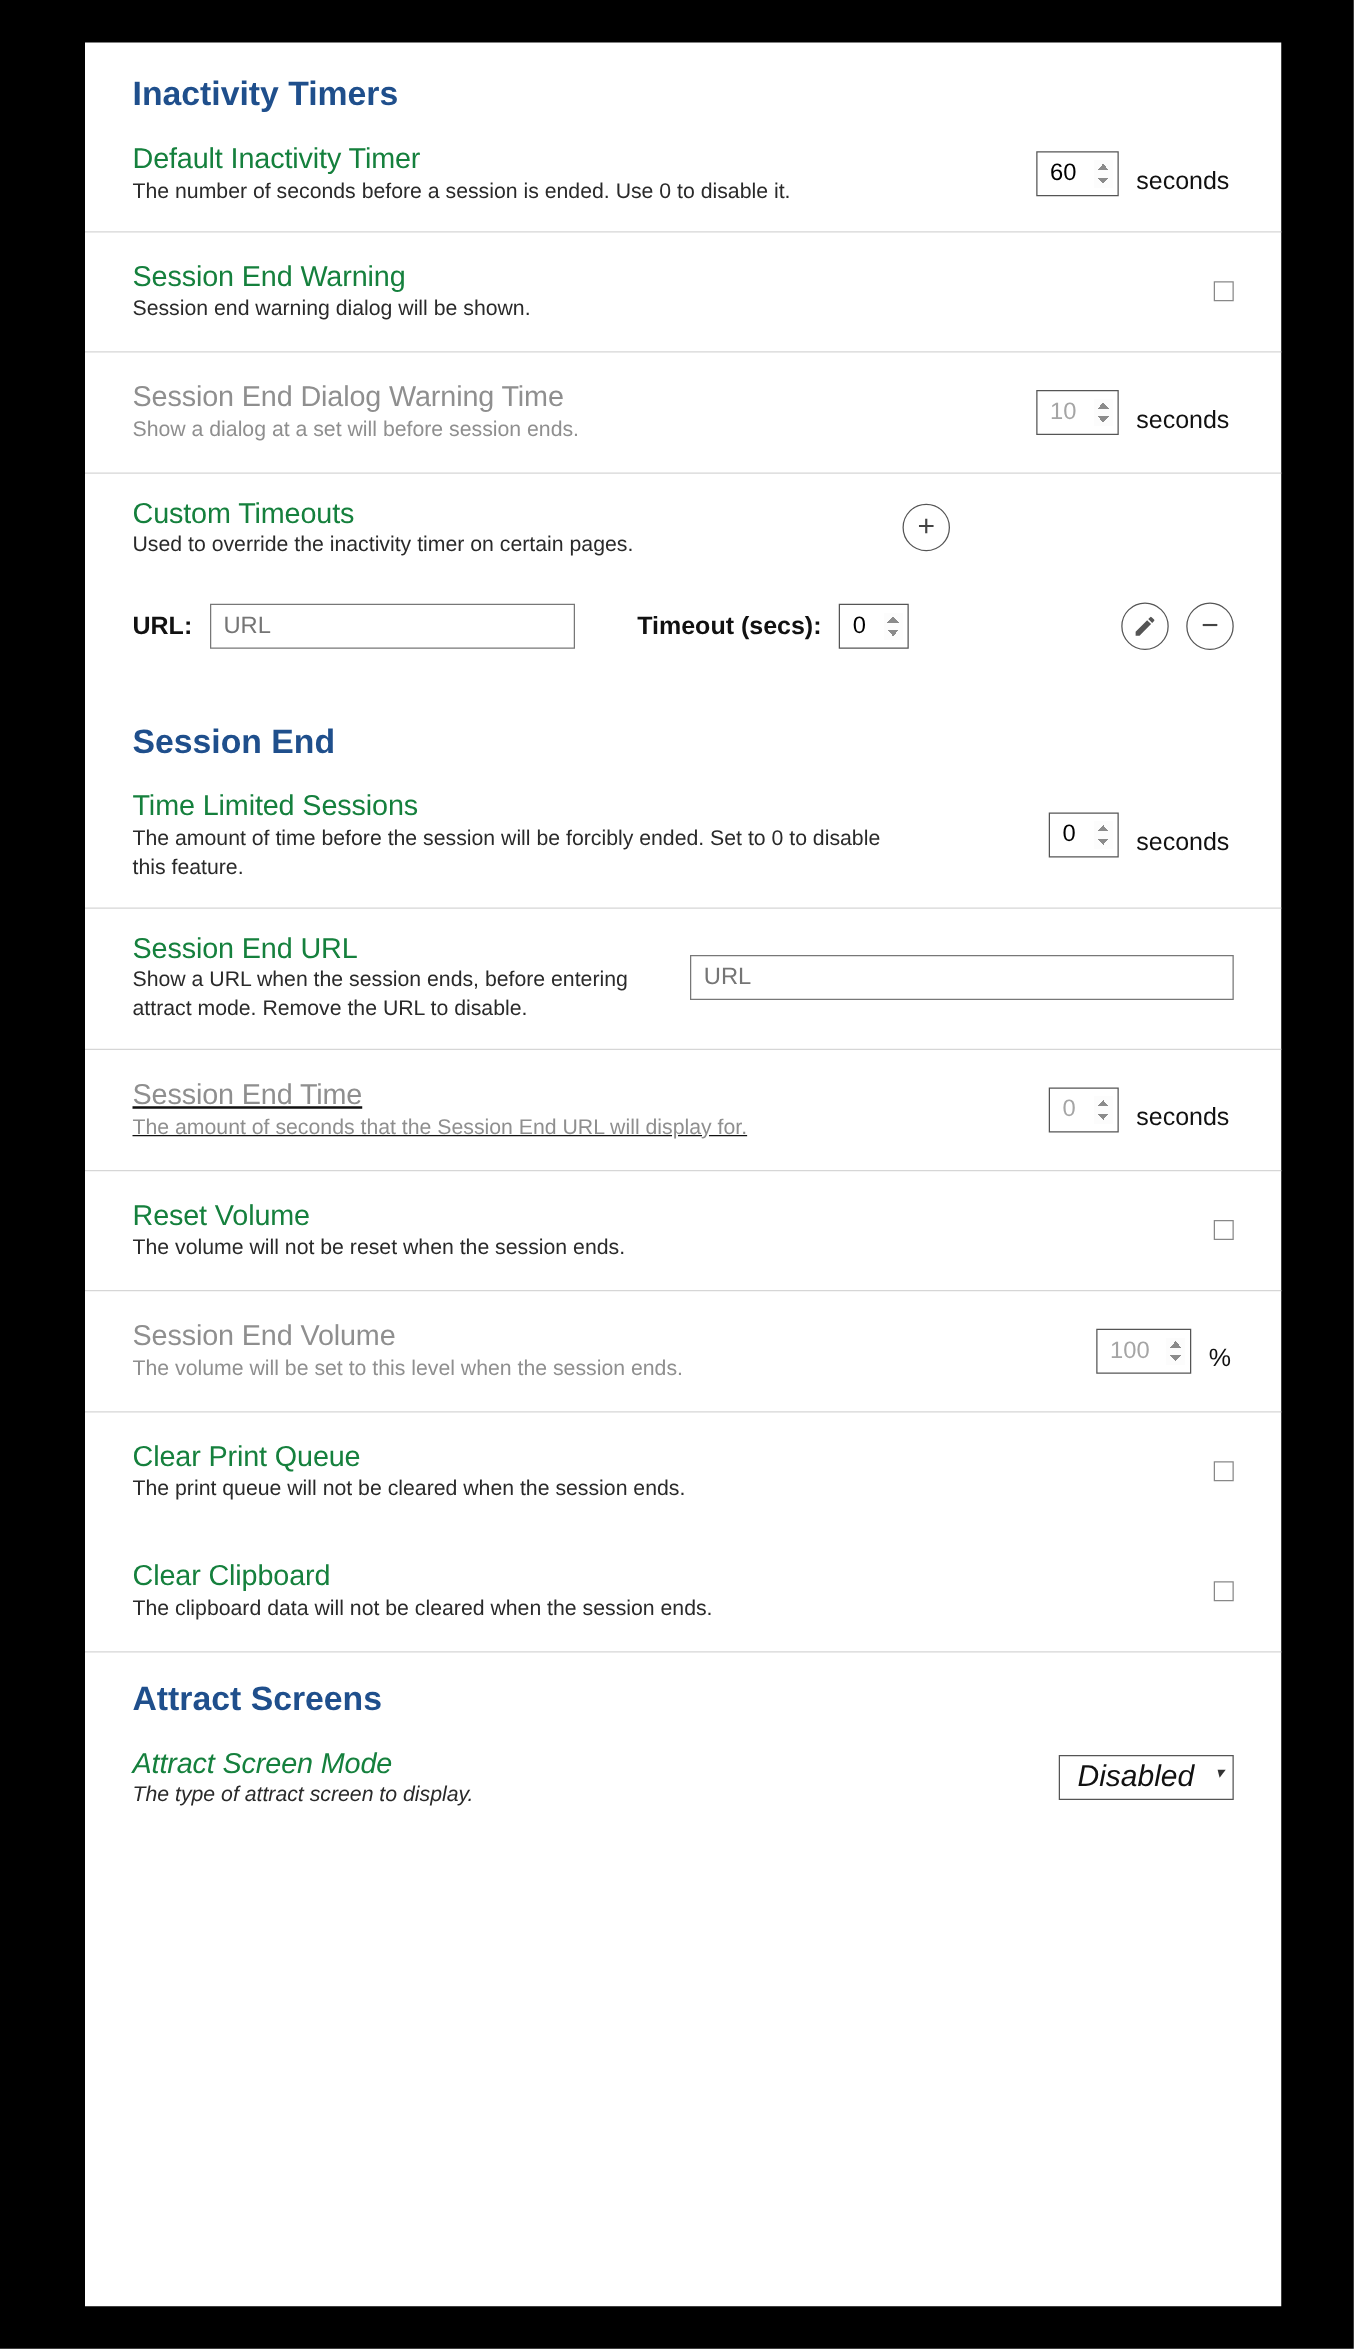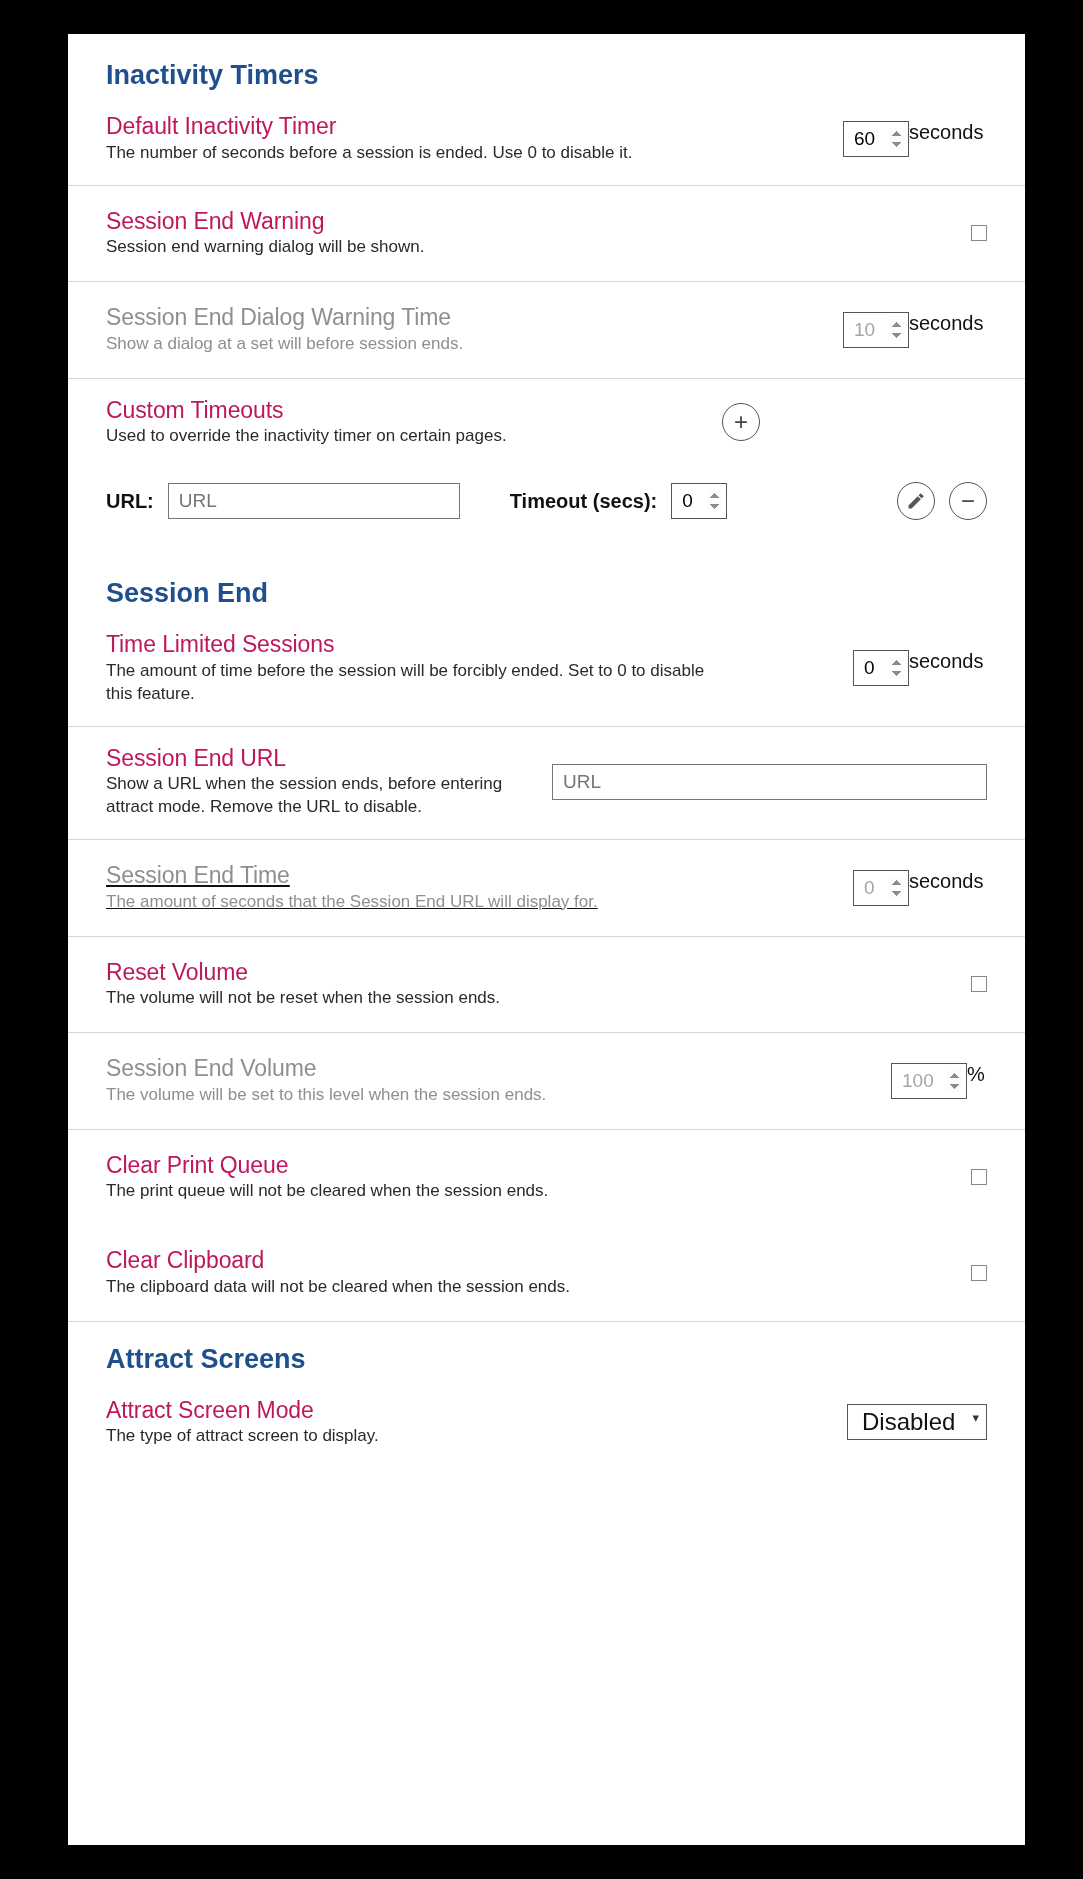--- a/index.html
+++ b/index.html
@@ -35,38 +35,38 @@
   }
   .row.no-border { border-bottom: none; }
   .row.tight { padding-top: 22px; padding-bottom: 22px; }
   .txt {
     flex: 1 1 auto;
     min-width: 0;
     max-width: 600px;
   }
   .label {
     font-size: 23px;
-    color: #be185d;
+    color: #15803d;
     line-height: 1.2;
     margin-bottom: 1px;
     letter-spacing: -0.1px;
   }
   .desc {
     font-size: 17px;
     color: #2a2a2a;
     line-height: 1.35;
   }
   .disabled .label,
   .disabled .desc { color: #8f8f8f; }
   .disabled input { color: #a5a5a5; }
 
   .ctrl {
     display: flex;
-    align-items: flex-start;
-    gap: 0;
+    align-items: flex-end;
+    gap: 14px;
     margin-left: auto;
     flex-shrink: 0;
   }
   input[type="number"] {
     height: 36px;
     border: 1px solid #555;
     background: #fff;
     font-size: 19px;
     padding: 2px 4px 2px 10px;
     text-align: left;
@@ -280,21 +280,21 @@
   <div class="row tight">
     <div class="txt" style="max-width:640px;">
       <div class="label">Clear Clipboard</div>
       <div class="desc">The clipboard data will not be cleared when the session ends.</div>
     </div>
     <div class="chk"></div>
   </div>
 
   <div class="section-title">Attract Screens</div>
 
-  <div class="row no-border" style="padding-bottom:8px;">
+  <div class="row no-border" style="padding-bottom:8px;font-style:italic;">
     <div class="txt">
       <div class="label">Attract Screen Mode</div>
       <div class="desc">The type of attract screen to display.</div>
     </div>
     <div class="select-wrap">
       <div class="select">
         <span>Disabled</span>
       </div>
     </div>
   </div>

